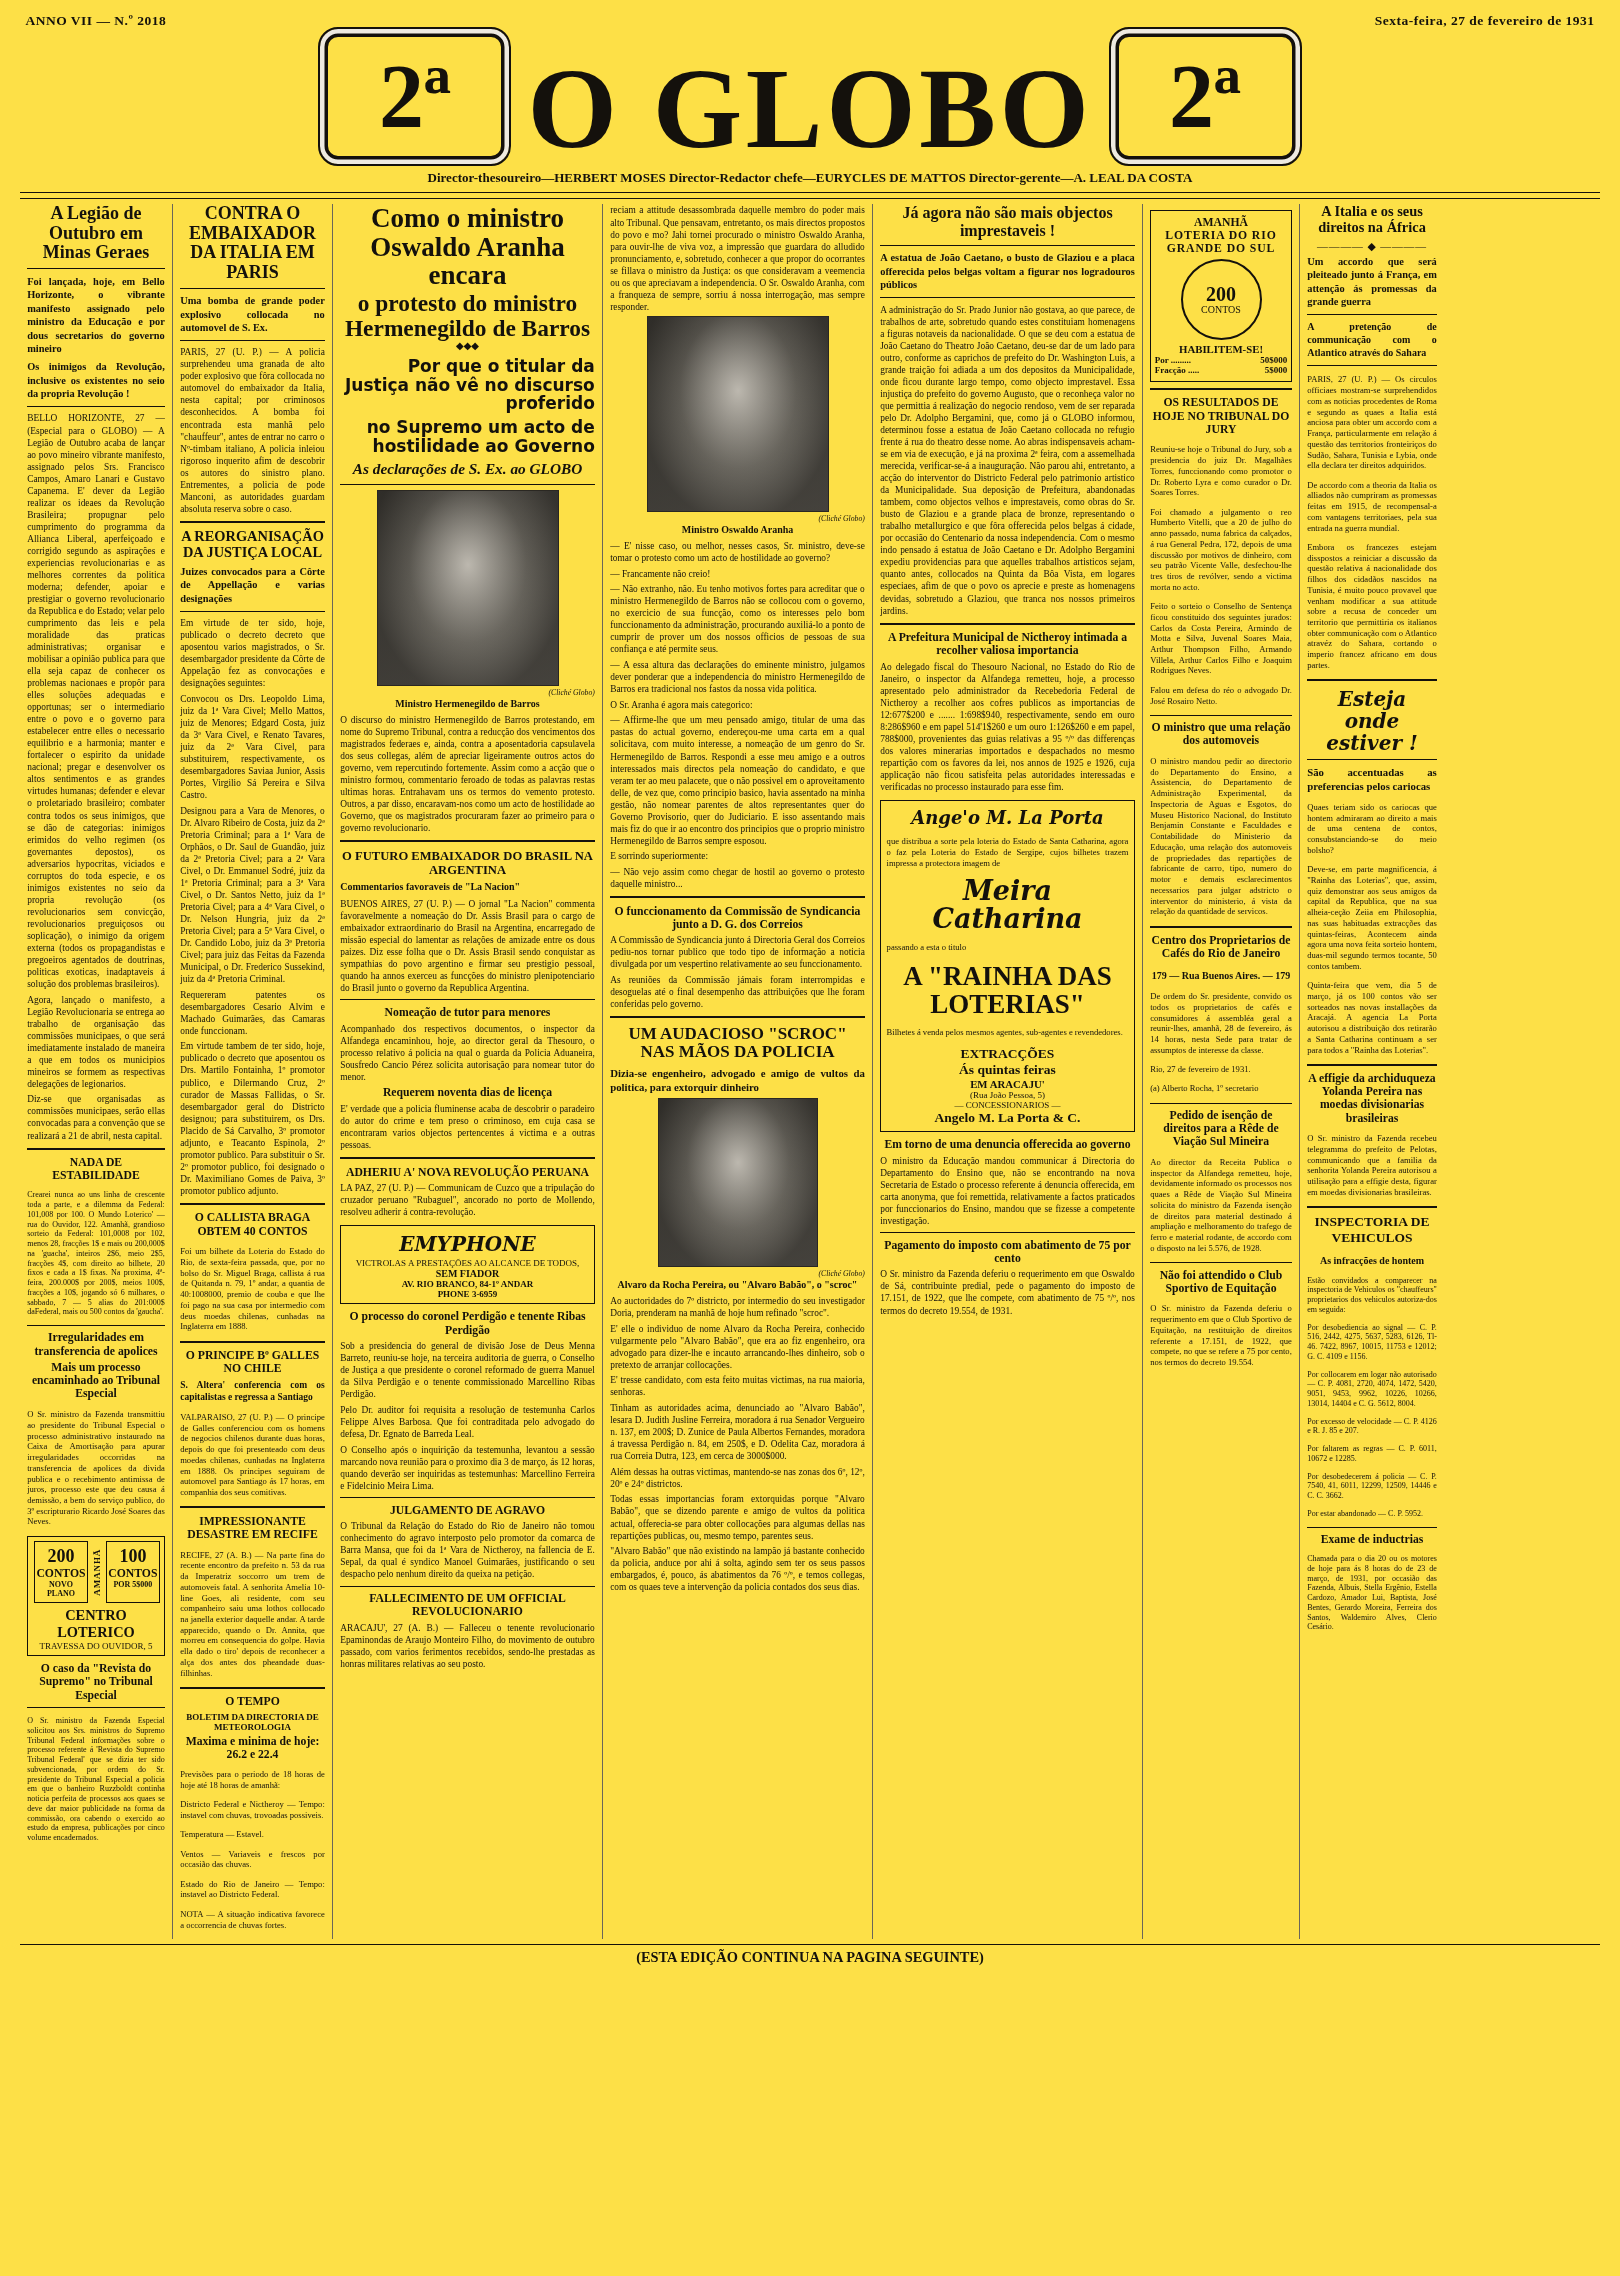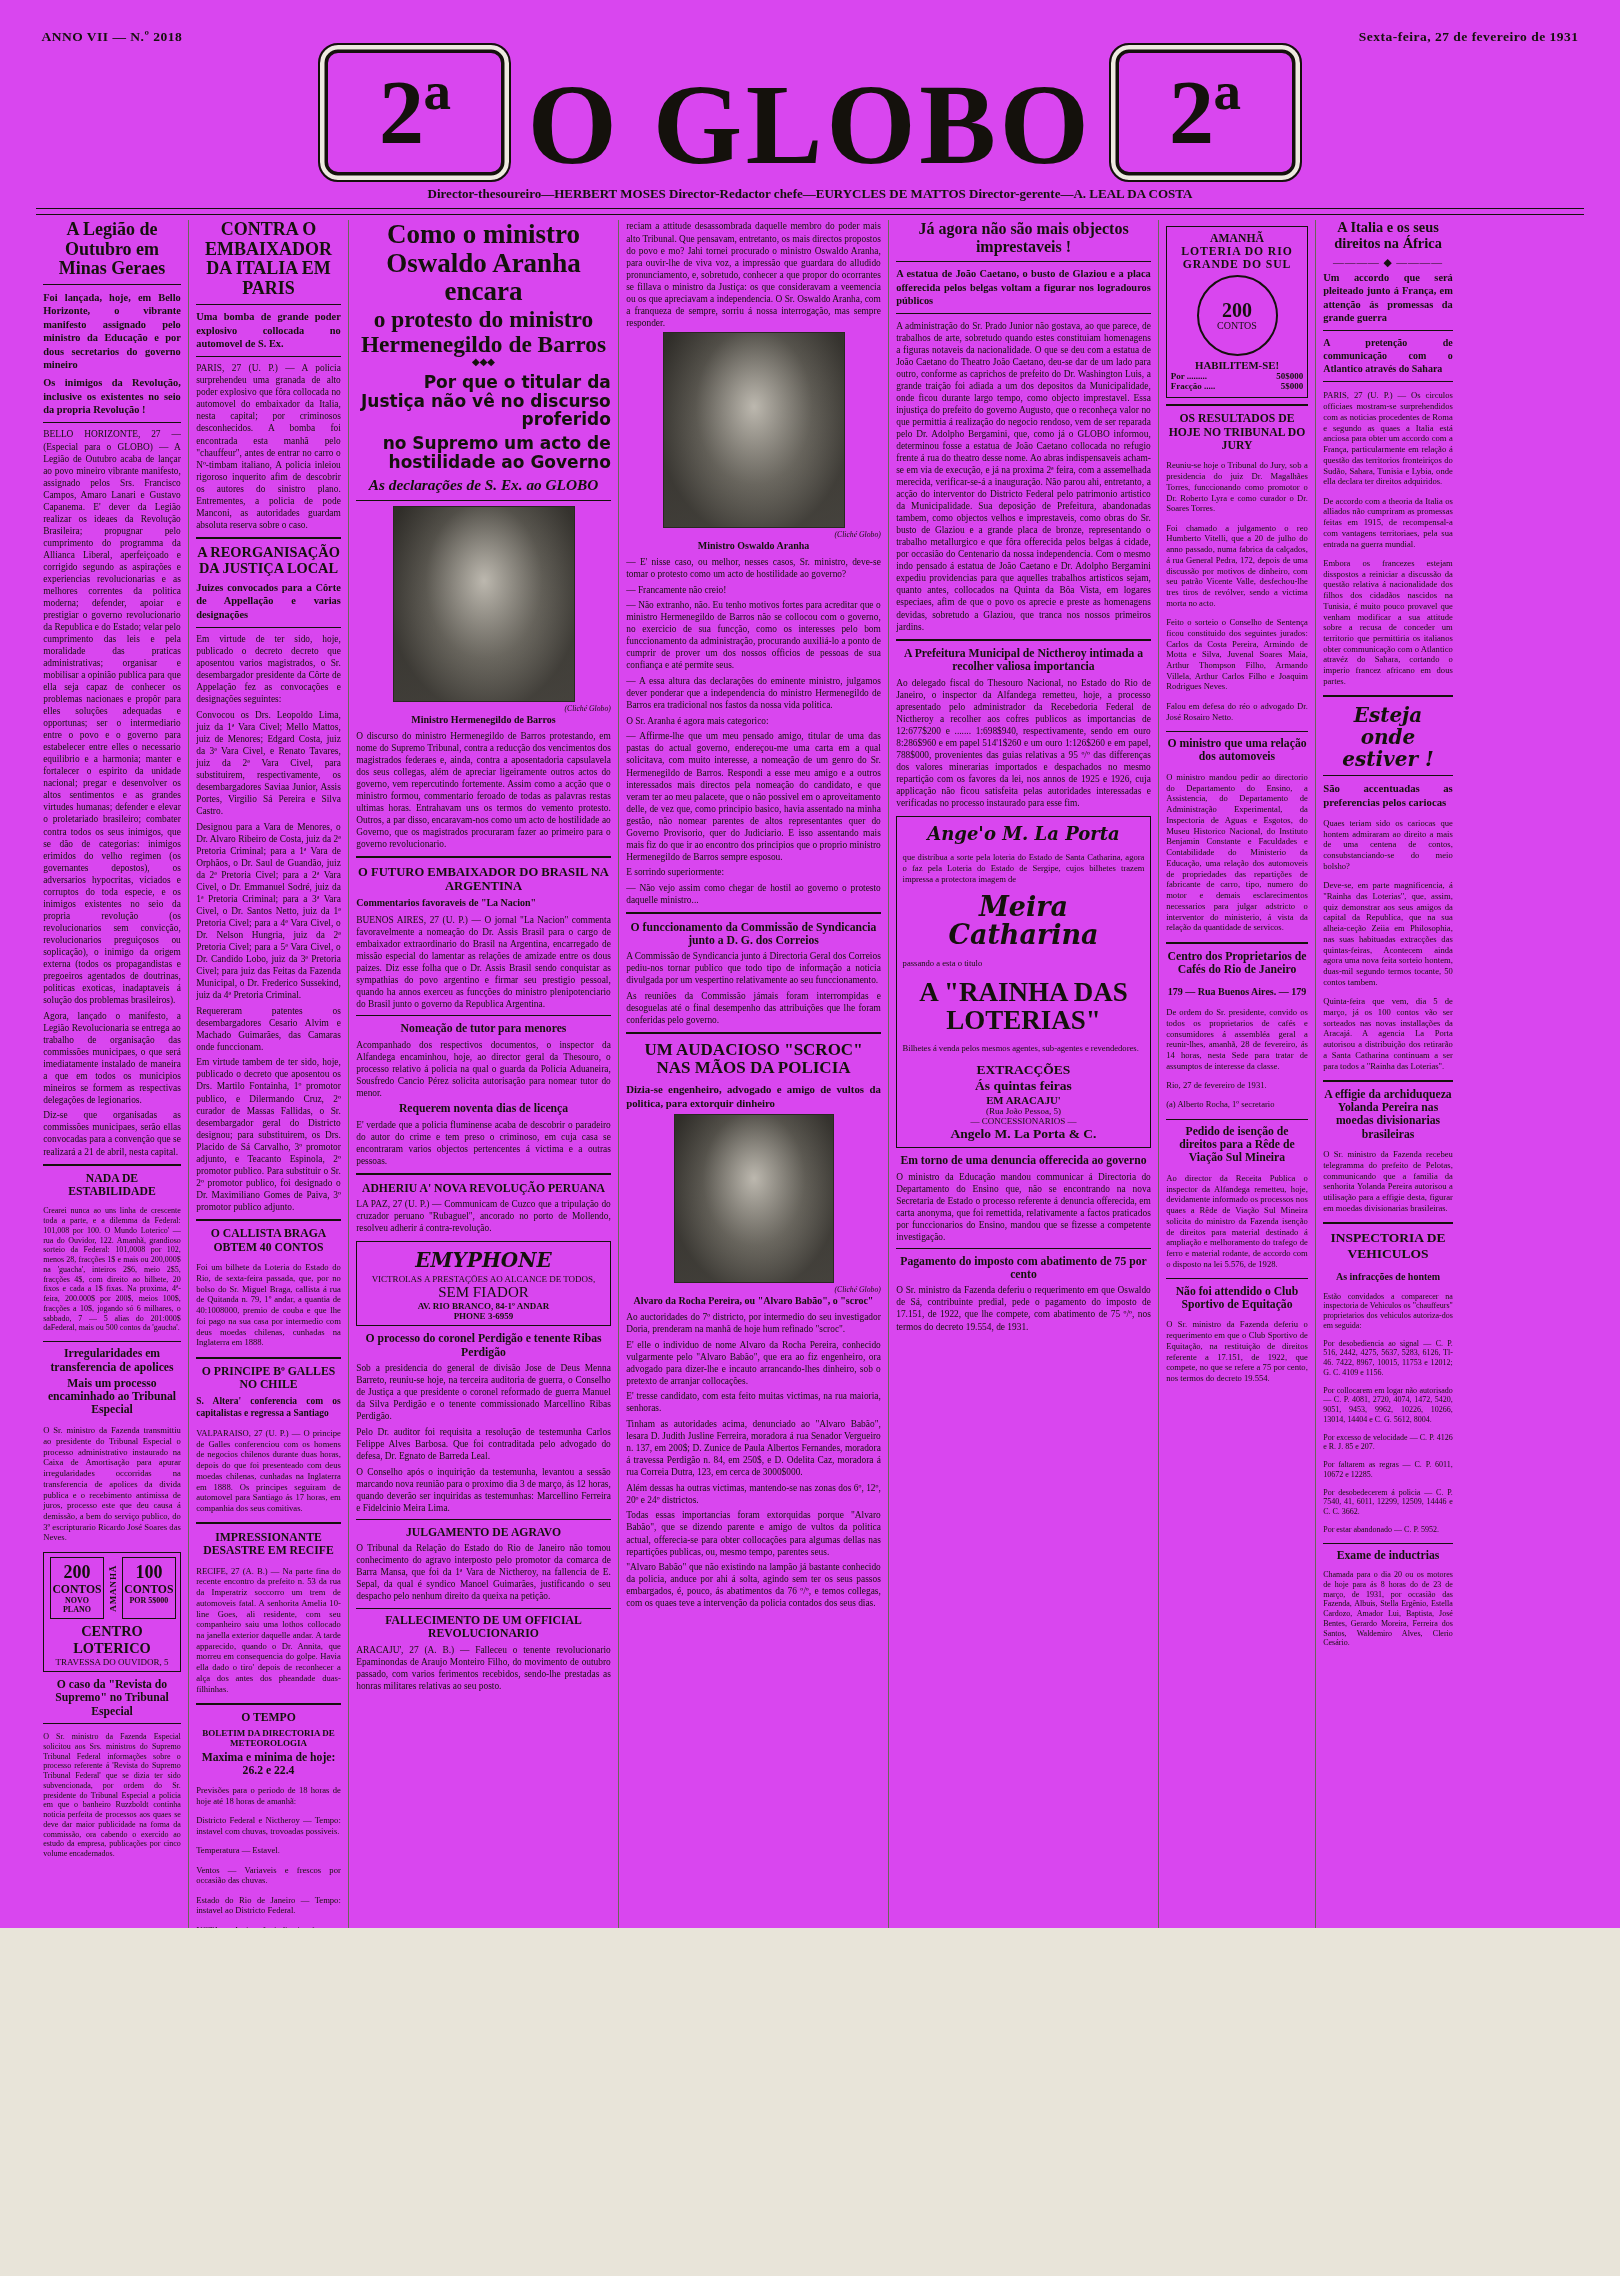--- a/index.html
+++ b/index.html
@@ -1,17 +1,17 @@
 <!DOCTYPE html>
 <html style="font-size:14.4px"><head>
 <meta charset="utf-8">
 <style>
   html,body{margin:0;padding:0;background:#e8e4d9;}
   body{width:1620px;height:2276px;font-family:"Liberation Serif",serif;color:#14110c;}
-  .page{width:1620px;height:1928px;background:#d946ef;position:relative;overflow:hidden;padding:16px;box-sizing:border-box;}
+  .page{width:1620px;height:2276px;background:#fde047;position:relative;overflow:hidden;padding:0;box-sizing:border-box;}
   .inner{padding:12.6px 20px 9px 20px;box-sizing:border-box;height:100%;}
   
   .topline{display:flex;justify-content:space-between;font-size:13.5px;font-weight:bold;letter-spacing:0.5px;padding:0 5.4px 1.8px 5.4px;}
   .edicao{text-align:center;font-size:24px;font-weight:bold;letter-spacing:0.9px;margin:1.8px 0 0 0;font-family:"DejaVu Sans",sans-serif;}
   .mast{display:flex;align-items:flex-end;justify-content:center;gap:16px;margin-top:-3.6px;}
   .seg{width:189px;height:135px;border:2.7px solid #14110c;border-radius:20px;display:flex;align-items:center;justify-content:center;font-size:90px;font-weight:bold;font-family:"Liberation Serif",serif;box-shadow:inset 0 0 0 4.5px #eeeae0, inset 0 0 0 8px #14110c;}
   .globo{font-size:115px;font-weight:bold;letter-spacing:3.6px;line-height:1;font-family:"Liberation Serif",serif;}
   .fundacao{text-align:center;font-size:13.5px;font-weight:bold;letter-spacing:0.9px;margin-top:3.6px;}
   .directors{text-align:center;font-size:13px;font-weight:bold;margin-top:4.5px;border-bottom:1.8px solid #14110c;padding-bottom:5.4px;}
   
@@ -171,21 +171,21 @@
       <h3 class="sub">Nomeação de tutor para menores</h3>
       <p class="body">Acompanhado dos respectivos documentos, o inspector da Alfandega encaminhou, hoje, ao director geral da Thesouro, o processo relativo á policia na qual o guarda da Policia Aduaneira, Sousfredo Cancio Pérez solicita autorisação para nomear tutor do menor.</p>
       <h3 class="sub">Requerem noventa dias de licença</h3>
       <p class="body">E' verdade que a policia fluminense acaba de descobrir o paradeiro do autor do crime e tem preso o criminoso, em cuja casa se encontraram varios objectos pertencentes á victima e a outras pessoas.</p>
       <div class="drule"></div>
       <h3 class="sub">ADHERIU A' NOVA REVOLUÇÃO PERUANA</h3>
       <p class="body">LA PAZ, 27 (U. P.) — Communicam de Cuzco que a tripulação do cruzador peruano "Rubaguel", ancorado no porto de Mollendo, resolveu adherir á contra-revolução.</p>
       <div class="boxad">
         <div class="scriptmed" style="font-size:20px">EMYPHONE</div>
         <div style="font-size:9px">VICTROLAS A PRESTAÇÕES AO ALCANCE DE TODOS,</div>
-        <div style="font-size:15px;font-weight:normal">SEM FIADOR</div>
+        <div style="font-size:10px;font-weight:bold">SEM FIADOR</div>
         <div style="font-size:9px;font-weight:bold">AV. RIO BRANCO, 84-1º ANDAR</div>
         <div style="font-size:9px;font-weight:bold">PHONE 3-6959</div>
       </div>
       <h3 class="sub">O processo do coronel Perdigão e tenente Ribas Perdigão</h3>
       <p class="body">Sob a presidencia do general de divisão Jose de Deus Menna Barreto, reuniu-se hoje, na terceira auditoria de guerra, o Conselho de Justiça a que presidente o coronel reformado de guerra Manuel da Silva Perdigão e o tenente commissionado Marcellino Ribas Perdigão.</p>
       <p class="body">Pelo Dr. auditor foi requisita a resolução de testemunha Carlos Felippe Alves Barbosa. Que foi contraditada pelo advogado do defesa, Dr. Egnato de Barreda Leal.</p>
       <p class="body">O Conselho após o inquirição da testemunha, levantou a sessão marcando nova reunião para o proximo dia 3 de março, ás 12 horas, quando deverão ser inquiridas as testemunhas: Marcellino Ferreira e Fidelcinio Meira Lima.</p>
       <div class="rule"></div>
       <h3 class="sub">JULGAMENTO DE AGRAVO</h3>
       <p class="body">O Tribunal da Relação do Estado do Rio de Janeiro não tomou conhecimento do agravo interposto pelo promotor da comarca de Barra Mansa, que foi da 1ª Vara de Nictheroy, na fallencia de E. Sepal, da qual é syndico Manoel Guimarães, justificando o seu despacho pelo nenhum direito da queixa na petição.</p>

